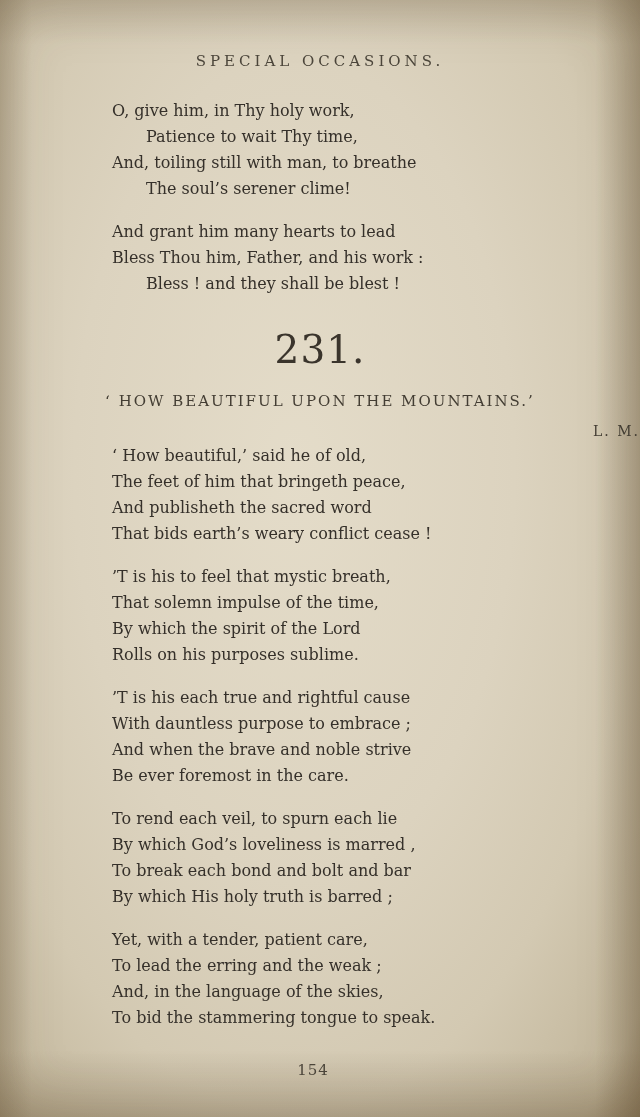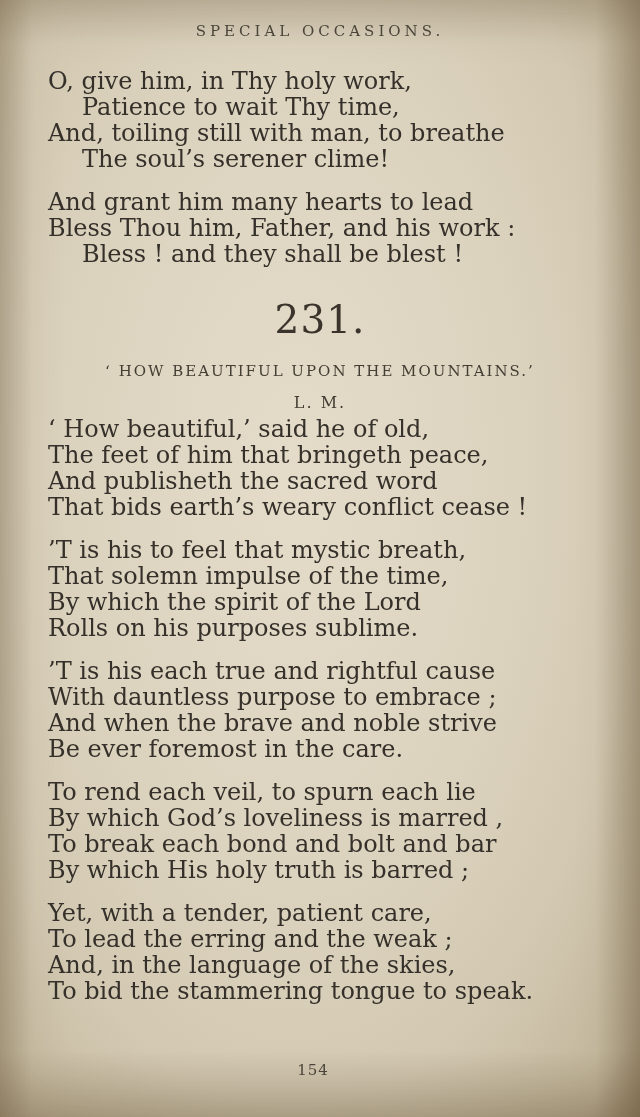--- a/index.html
+++ b/index.html
@@ -16,30 +16,30 @@
     box-sizing: border-box;
     font-family: "DejaVu Serif", "Liberation Serif", serif;
     color: #35302a;
     background:
       linear-gradient(to right, rgba(90,70,40,0.20), rgba(0,0,0,0) 5%, rgba(0,0,0,0) 93%, rgba(90,70,40,0.30)),
       linear-gradient(to bottom, rgba(90,70,40,0.14), rgba(0,0,0,0) 4%, rgba(0,0,0,0) 94%, rgba(90,70,40,0.22)),
       radial-gradient(ellipse at 46% 42%, #e4dcc9 0%, #dcd3bf 45%, #d3c9b2 70%, #c2b69b 92%, #af9f82 100%);
     box-shadow: inset 0 0 60px rgba(80,60,30,0.25);
   }
   .running-title {
-    padding-top: 22px;
+    padding-top: 52px;
     text-align: center;
     font-size: 15px;
     letter-spacing: 4px;
     color: #4b453a;
   }
   .poem-block {
-    margin-left: 48px;
+    margin-left: 112px;
     margin-right: 60px;
-    font-size: 24px;
+    font-size: 16px;
     line-height: 26px;
   }
   .poem-prev {
     margin-top: 28px;
   }
   .stanza {
     margin-top: 17px;
   }
   .stanza:first-child {
     margin-top: 0;
@@ -59,22 +59,22 @@
   }
   .hymn-title {
     margin-top: 20px;
     text-align: center;
     font-size: 15px;
     letter-spacing: 2px;
     color: #433d33;
   }
   .hymn-meter {
     margin-top: 13px;
-    text-align: center;
-    font-size: 16px;
+    text-align: right;
+    font-size: 14px;
     letter-spacing: 2px;
     color: #433d33;
   }
   .poem-main {
     margin-top: 4px;
   }
   .page-number {
     position: absolute;
     left: 0;
     right: 14px;

